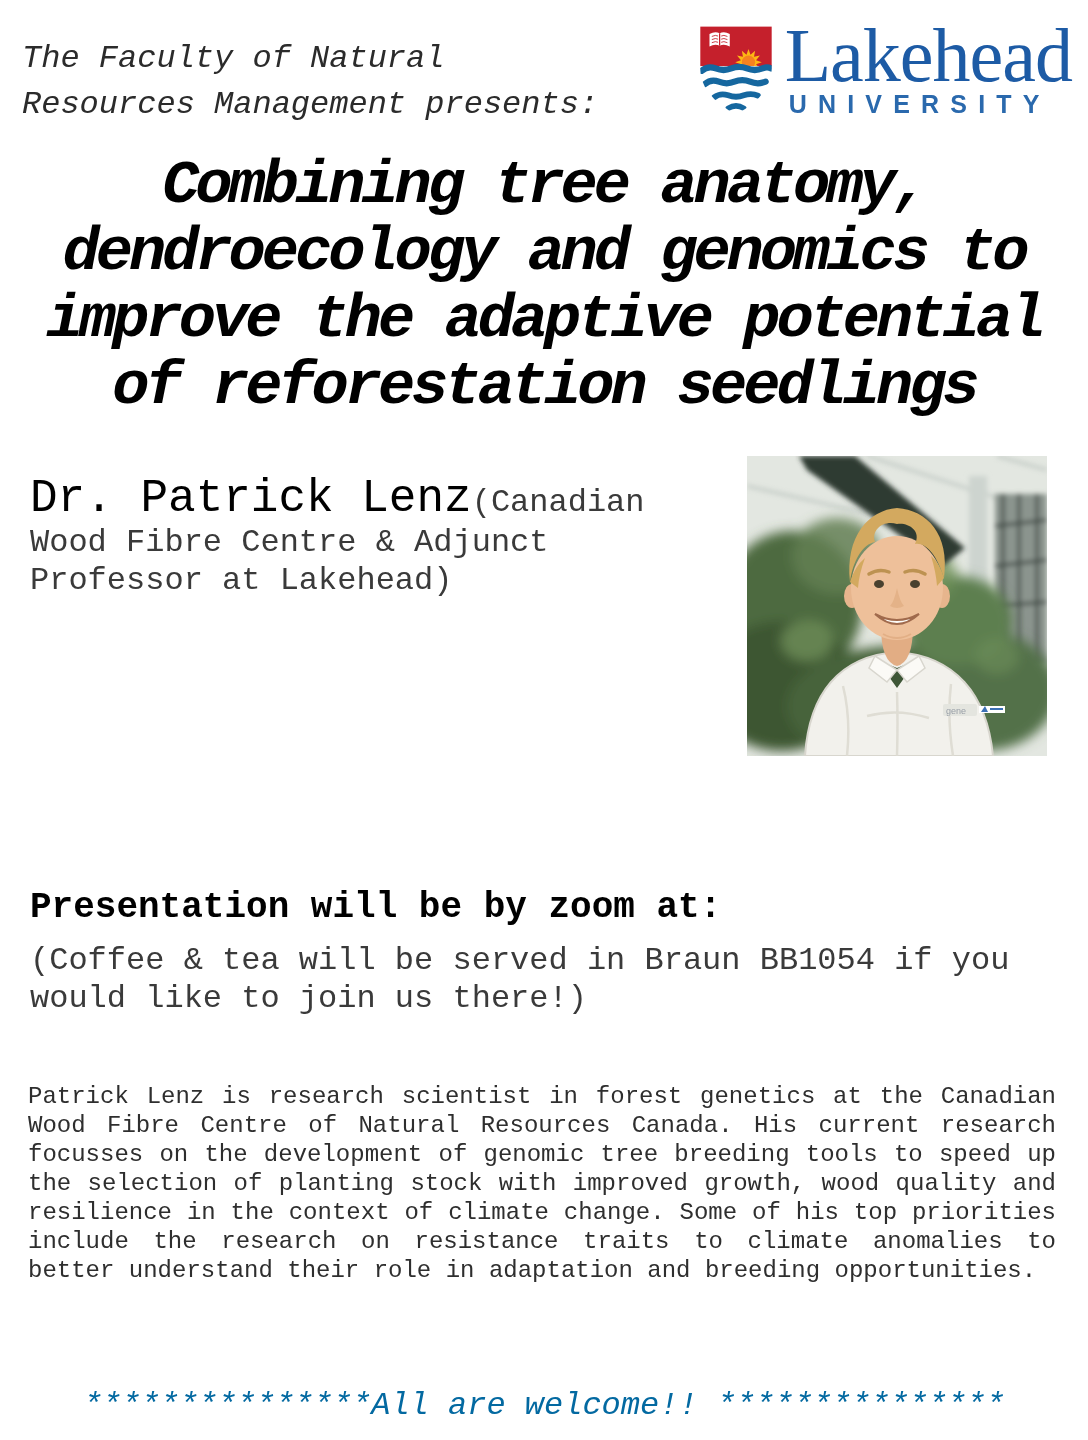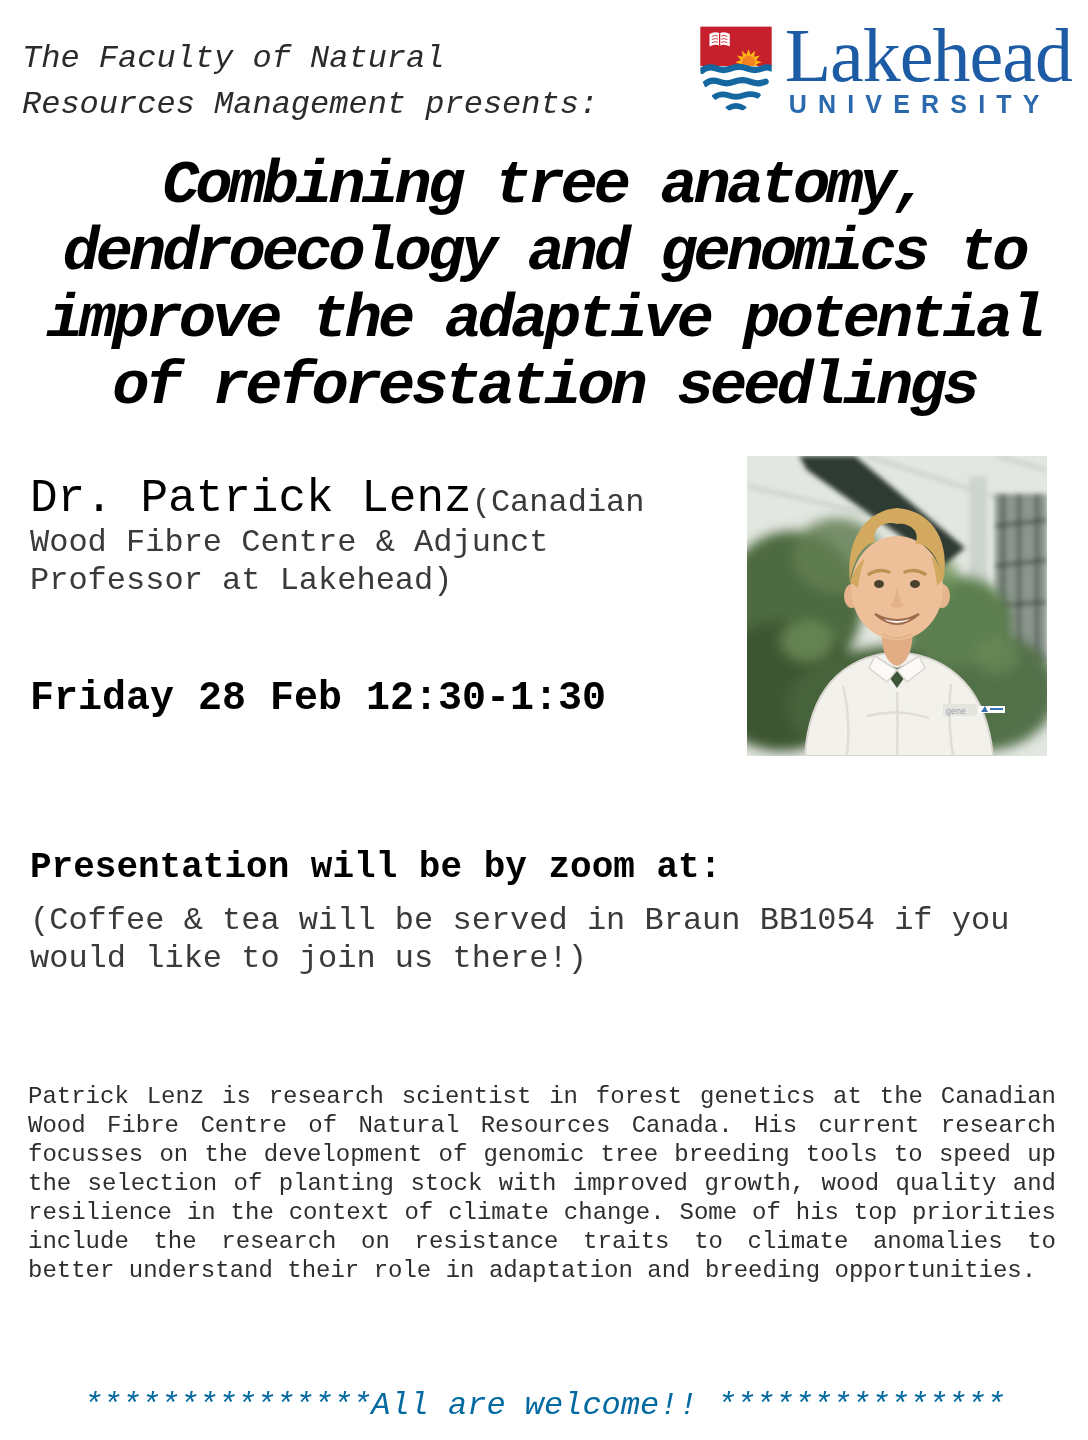--- a/index.html
+++ b/index.html
@@ -54,21 +54,21 @@
   .photo{
     position:absolute;left:747px;top:456px;width:280px;height:300px;
   }
   .photo svg{display:block;width:300px;height:300px;}
   
   .datetime{
     position:absolute;left:30px;top:676px;
     font-weight:bold;font-size:40px;line-height:46px;color:#000;white-space:nowrap;
   }
   
-  .zoominfo{position:absolute;left:30px;top:844px;width:1030px;}
+  .zoominfo{position:absolute;left:30px;top:884px;width:1030px;}
   .zoom-heading,.zoom-url{
     font-weight:bold;font-size:36px;line-height:47px;color:#000;white-space:nowrap;
   }
   .zoom-note{
     font-size:32px;line-height:38px;color:#3a3a3a;margin-top:11px;
   }
   
   .bio{
     position:absolute;left:28px;top:1082px;width:1028px;
     font-size:24px;line-height:29px;color:#2e2e2e;
@@ -234,21 +234,20 @@
           <rect x="196" y="248" width="34" height="12" rx="2" fill="#e4e5df"></rect>
           <text x="199" y="258" font-family="Liberation Sans, sans-serif" font-size="9" fill="#9aa0a8">gene</text>
           <rect x="232" y="250" width="26" height="7" fill="#ffffff"></rect>
           <path d="M234,256 L238,250 L241,256 Z" fill="#3b6fb5"></path>
           <line x1="243" y1="253" x2="256" y2="253" stroke="#3b6fb5" stroke-width="2"></line>
         </g>
       </g>
     </svg>
   </div>
 
-  <div class="datetime">Friday 28 Feb 12:30-1:30</div>
 
   <div class="zoominfo">
     <div class="zoom-heading">Presentation will be by zoom at:</div>
     <div class="zoom-note">(Coffee &amp; tea will be served in Braun BB1054 if you would like to join us there!)</div>
   </div>
 
   <div class="bio">Patrick Lenz is research scientist in forest genetics at the Canadian Wood Fibre Centre of Natural Resources Canada. His current research focusses on the development of genomic tree breeding tools to speed up the selection of planting stock with improved growth, wood quality and resilience in the context of climate change. Some of his top priorities include the research on resistance traits to climate anomalies to better understand their role in adaptation and breeding opportunities.</div>
 
   <div class="footer">***************All are welcome!! ***************</div>
 

